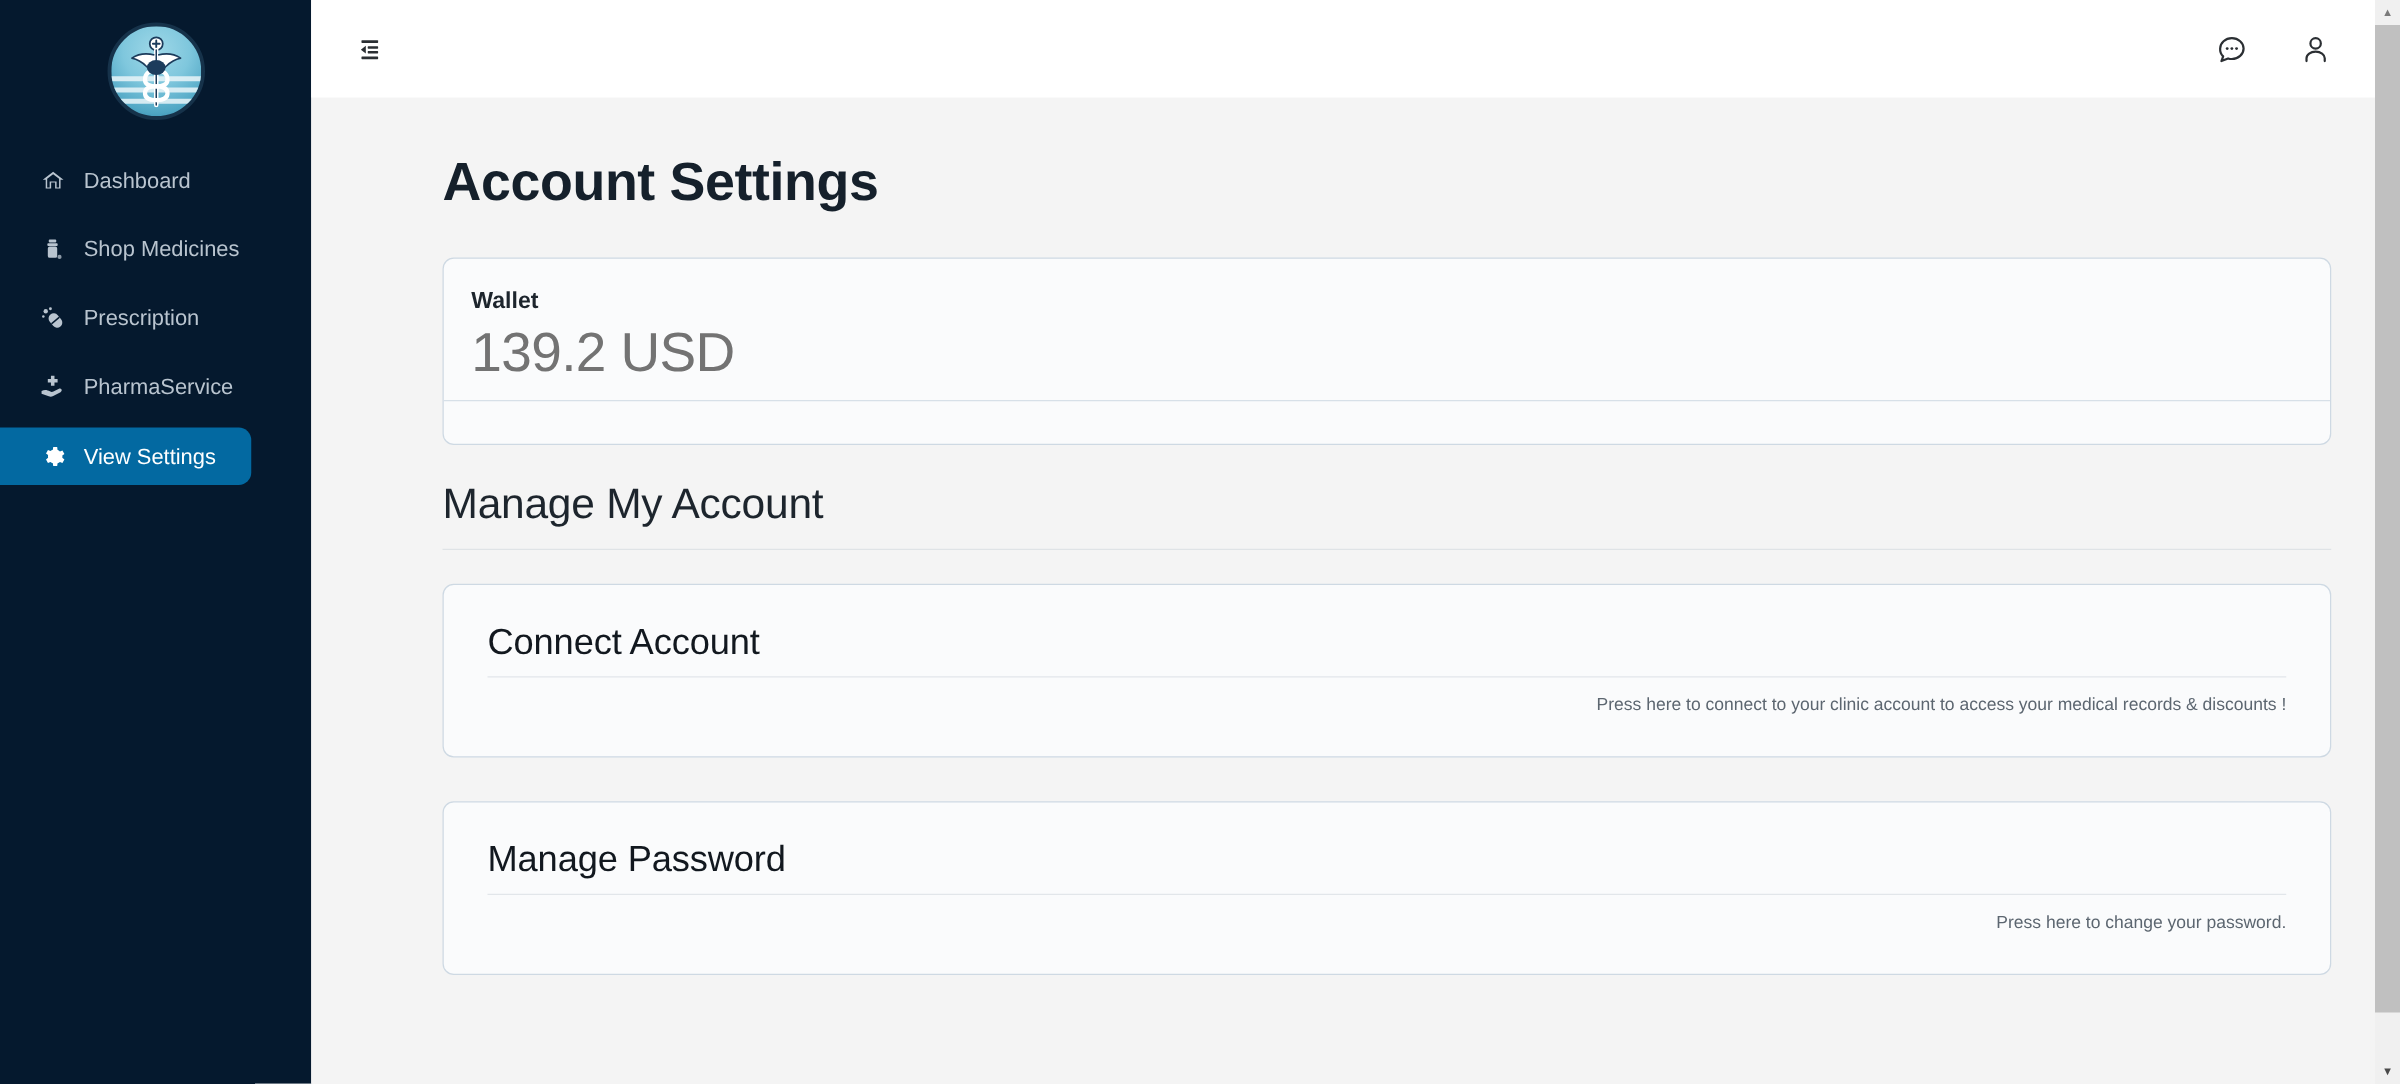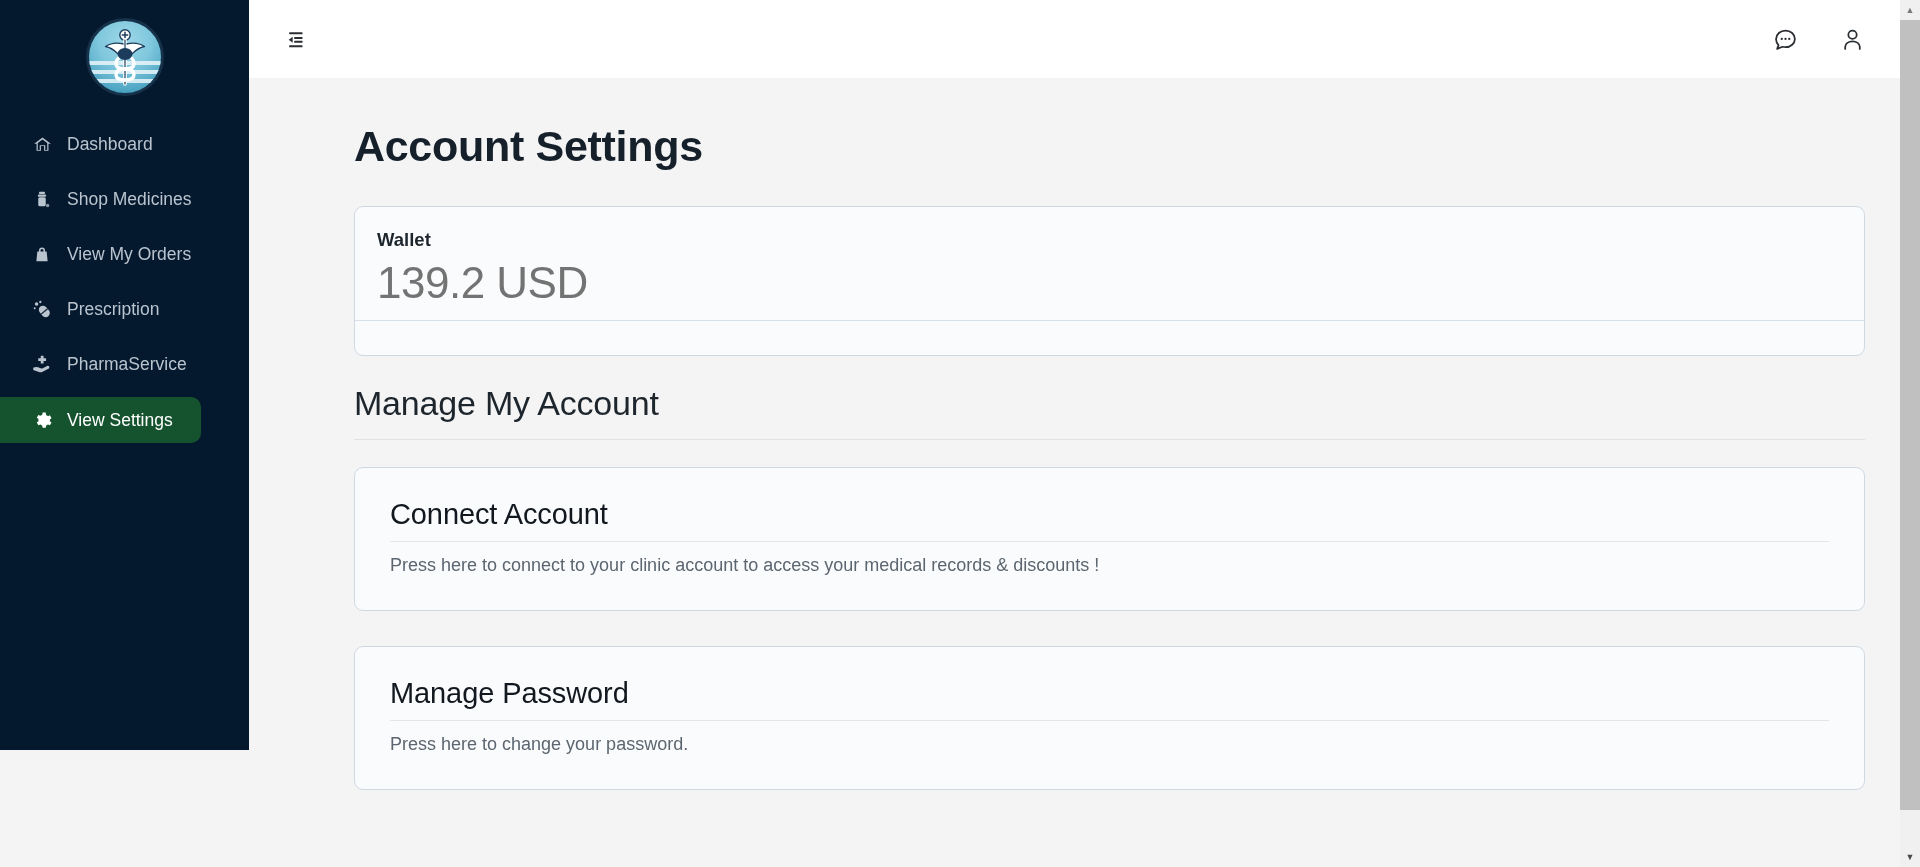--- a/index.html
+++ b/index.html
@@ -9,21 +9,21 @@
     overflow: hidden;
     font-family: "Liberation Sans", sans-serif;
     background: #f4f4f4;
   }
   .app { display: flex; width: 1920px; height: 867px; position: relative; }
 
   
   .sidebar {
     width: 249px;
     min-width: 249px;
-    height: 750px;
+    height: 867px;
     background: #05192e;
     display: flex;
     flex-direction: column;
     align-items: stretch;
     padding-top: 14px;
   }
   .brand {
     display: flex;
     justify-content: center;
     align-items: center;
@@ -62,21 +62,21 @@
     border-radius: 0 8px 8px 0;
     white-space: nowrap;
   }
   .nav-item .nav-ico {
     width: 22px; height: 22px;
     display: flex; align-items: center; justify-content: center;
     color: #b9c4cf;
     flex: none;
   }
   .nav-item.active {
-    background: #14532d;
+    background: #0369a1;
     color: #ffffff;
     border-radius: 0 10px 10px 0;
     margin-right: 48px;
     height: 46px;
   }
   .nav-item.active .nav-ico { color: #ffffff; }
 
   
   .main {
     flex: 1;
@@ -170,23 +170,24 @@
     color: #12181f;
     margin-bottom: 10px;
     letter-spacing: -0.1px;
   }
   .action-rule {
     border: 0;
     border-top: 1px solid #e2e6ea;
     margin: 0 0 13px 0;
   }
   .action-desc {
-    font-size: 18px;
+    font-size: 14px;
     font-weight: 400;
     color: #5c6670;
+    text-align: right;
   }
 
   
   .scrollbar {
     position: absolute;
     right: 0; top: 0;
     width: 20px; height: 867px;
     background: #f0f0f0;
     z-index: 50;
   }
@@ -250,28 +251,20 @@
           <svg width="18" height="19" viewBox="0 0 24 24" fill="currentColor">
             <rect x="8" y="1.5" width="8" height="3.2" rx="1"></rect>
             <rect x="6.5" y="5.4" width="11" height="3" rx="1"></rect>
             <rect x="7" y="9" width="10" height="12" rx="2"></rect>
             <circle cx="19.5" cy="20" r="2.2" opacity=".75"></circle>
           </svg>
         </span>
         <span>Shop Medicines</span>
       </li>
 
-      <li class="nav-item">
-        <span class="nav-ico">
-          <svg width="18" height="19" viewBox="0 0 24 24" fill="currentColor">
-            <path d="M8 8V6.5a4 4 0 0 1 8 0V8h2.2l1.3 13H4.5L5.8 8H8zm2 0h4V6.5a2 2 0 1 0-4 0V8z"></path>
-          </svg>
-        </span>
-        <span>View My Orders</span>
-      </li>
 
       <li class="nav-item">
         <span class="nav-ico">
           <svg width="20" height="20" viewBox="0 0 24 24" fill="currentColor">
             <g transform="rotate(-40 14.5 14.5)">
               <rect x="9.5" y="7.5" width="10" height="15" rx="5"></rect>
               <path d="M9.5 15h10" stroke="#05192e" stroke-width="1.4"></path>
             </g>
             <circle cx="5.5" cy="6" r="2.1"></circle>
             <circle cx="10" cy="3.6" r="1.4"></circle>

